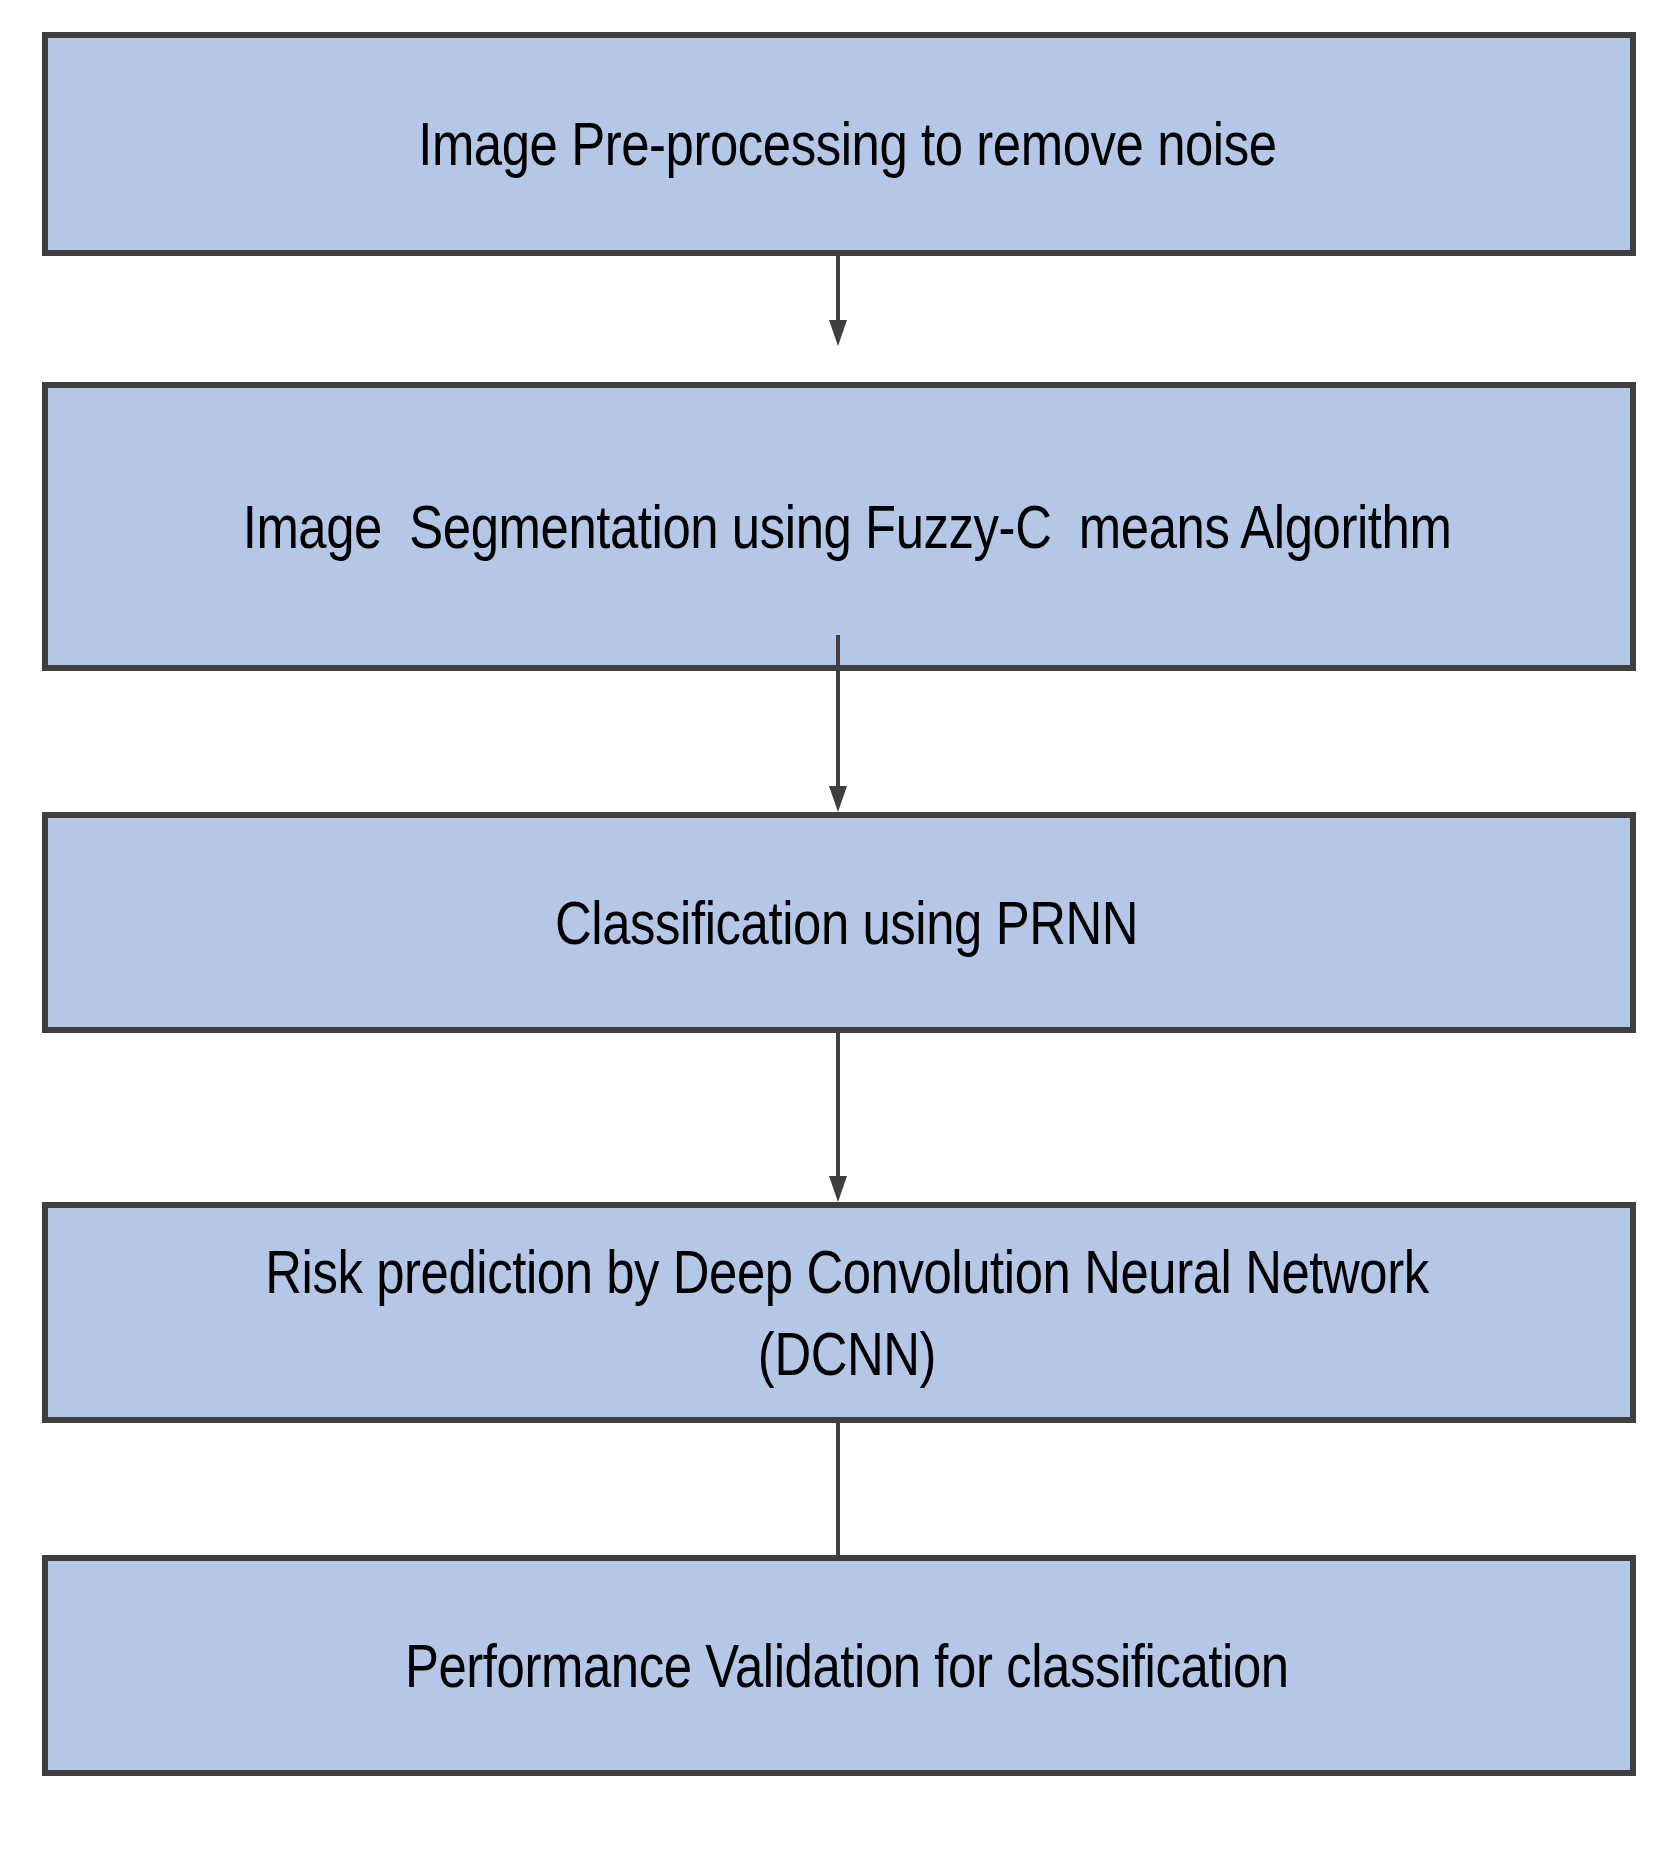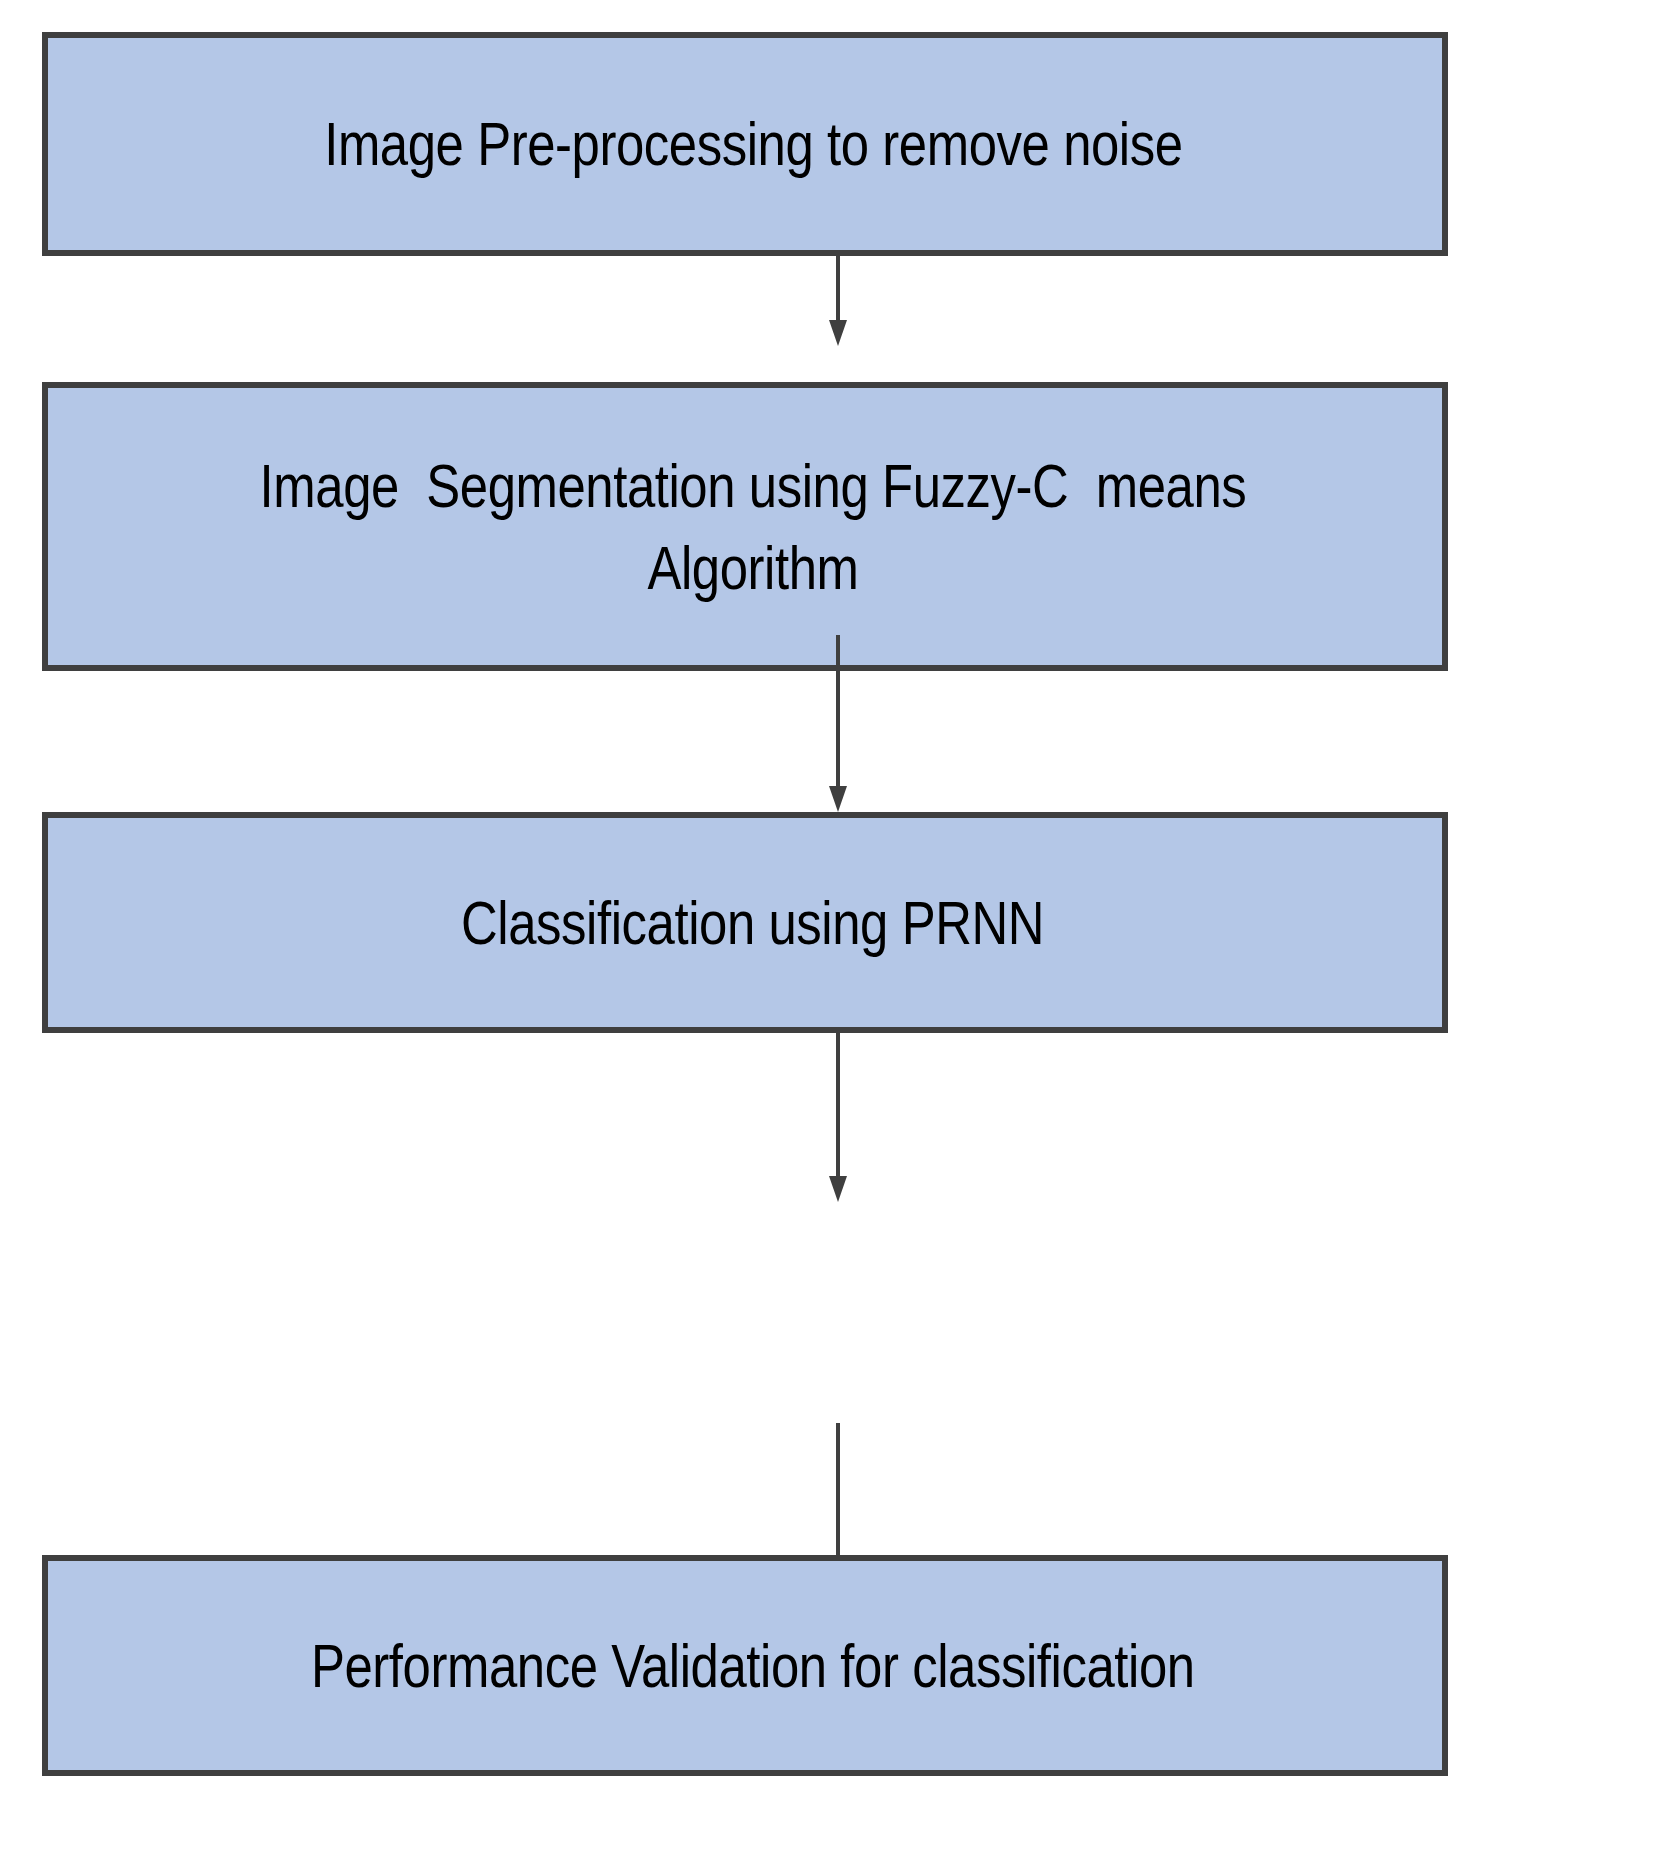--- a/index.html
+++ b/index.html
@@ -17,21 +17,21 @@
   #flowchart {
     position: relative;
     width: 1671px;
     height: 1861px;
     background: #ffffff;
   }
 
   .node {
     position: absolute;
     left: 42px;
-    width: 1406px;
+    width: 1594px;
     box-sizing: border-box;
     background: #b4c7e7;
     border: 6px solid #3f3f3f;
     display: flex;
     align-items: center;
     justify-content: center;
     text-align: center;
     padding-left: 16px;
   }
 
@@ -120,20 +120,23 @@
 
   <div class="node" id="node-3">
     <span class="node-label">Classification using PRNN</span>
   </div>
 
   <div class="connector" id="connector-3">
     <div class="shaft"></div>
     <div class="head"></div>
   </div>
 
+  <div class="node" id="node-4">
+    <span class="node-label">Risk prediction by Deep Convolution Neural Network (DCNN)</span>
+  </div>
 
   <div class="connector" id="connector-4">
     <div class="shaft"></div>
     <div class="head"></div>
   </div>
 
   <div class="node" id="node-5">
     <span class="node-label">Performance Validation for classification</span>
   </div>
 

